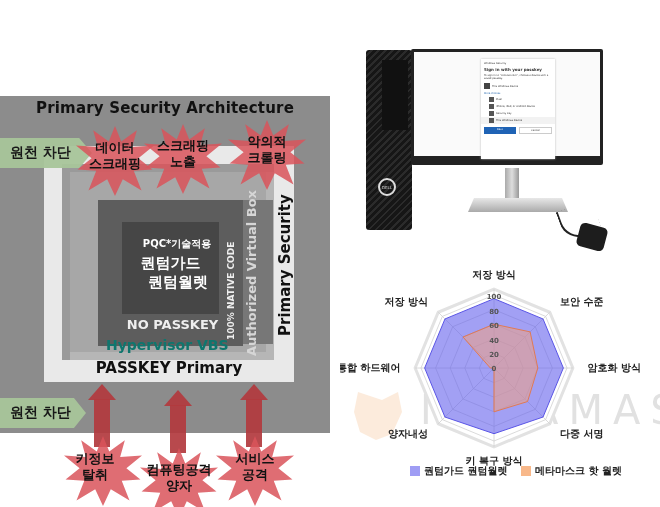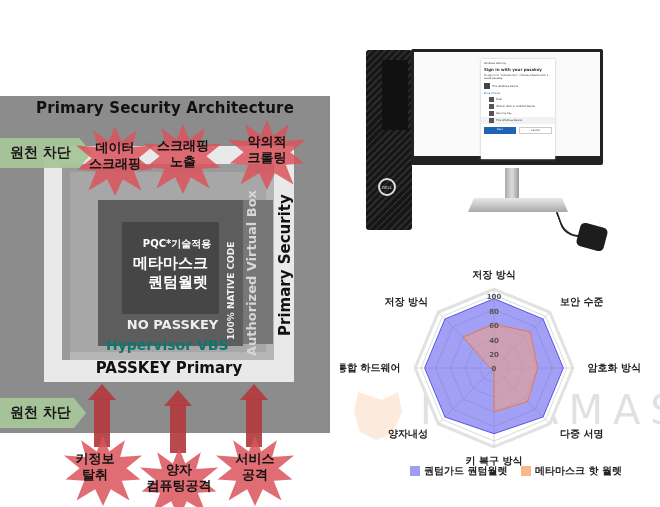--- a/index.html
+++ b/index.html
@@ -55,21 +55,21 @@
 
 <div id="arch" class="abs">
   <div id="arch-title" class="abs">Primary Security Architecture</div>
 </div>
 <div id="outer-frame" class="abs" style="top:146px;"></div>
 <div id="outer-inner" class="abs" style="top:164px;"></div>
 <div id="vbox" class="abs" style="top:200px;"></div>
 <div id="hv" class="abs" style="top:200px;"></div>
 <div id="core" class="abs" style="top:222px;"></div>
 <div id="pqc" class="abs wt" style="top:237px;">PQC*기술적용</div>
-<div id="qg1" class="abs wt" style="top:254px;">메타마스크</div>
+<div id="qg1" class="abs wt" style="top:254px;">퀀텀가드</div>
 <div id="qg2" class="abs wt" style="top:273px;">퀀텀월렛</div>
 <div id="nobrowser" class="abs wt" style="top:317px;">NO PASSKEY</div>
 <div id="hypervisor" class="abs wt" style="top:337px;text-align:left;padding-left:8px;">Hypervisor VBS</div>
 <div id="native" class="abs vert" style="top:340px;left:226px;">100% NATIVE CODE</div>
 <div id="vbox-lbl" class="abs vert" style="top:356px;left:244px;">Authorized  Virtual Box</div>
 <div id="primary" class="abs vert" style="top:336px;left:276px;">Primary Security</div>
 <div id="passkey" class="abs" style="top:359px;">PASSKEY Primary</div>
 
 <div id="block-top" class="abs block">
   <span>원천 차단</span>
@@ -101,22 +101,22 @@
 <div class="abs arrow-head" style="left:240px;top:384px;"></div>
 <div class="abs arrow-shaft" style="left:246px;top:399px;height:48px;"></div>
 
 <div class="abs burst" style="left:64px;top:436px;"></div>
 <div class="abs bt" style="left:56px;top:451px;width:78px;">
   <div>키정보</div>
   <div>탈취</div>
 </div>
 <div class="abs burst" style="left:140px;top:448px;"></div>
 <div class="abs bt" style="left:136px;top:462px;width:86px;">
+  <div>컴퓨팅공격</div>
   <div>양자</div>
-  <div>컴퓨팅공격</div>
 </div>
 <div class="abs burst" style="left:216px;top:436px;"></div>
 <div class="abs bt" style="left:216px;top:451px;width:78px;">
   <div>서비스</div>
   <div>공격</div>
 </div>
 
 <div id="tower" class="abs"></div>
 <div id="tower-front" class="abs"></div>
 <div id="tower-logo" class="abs">DELL</div>

